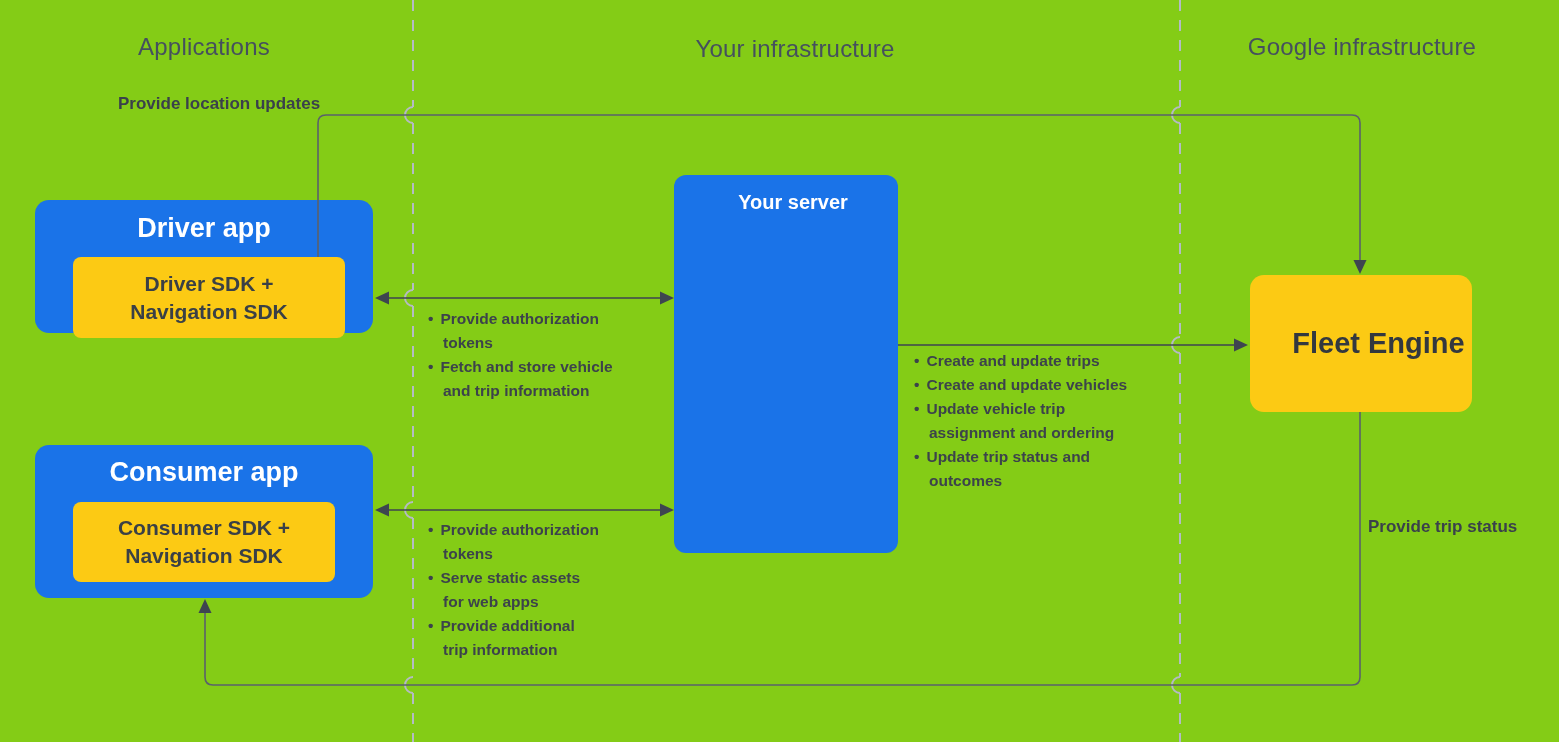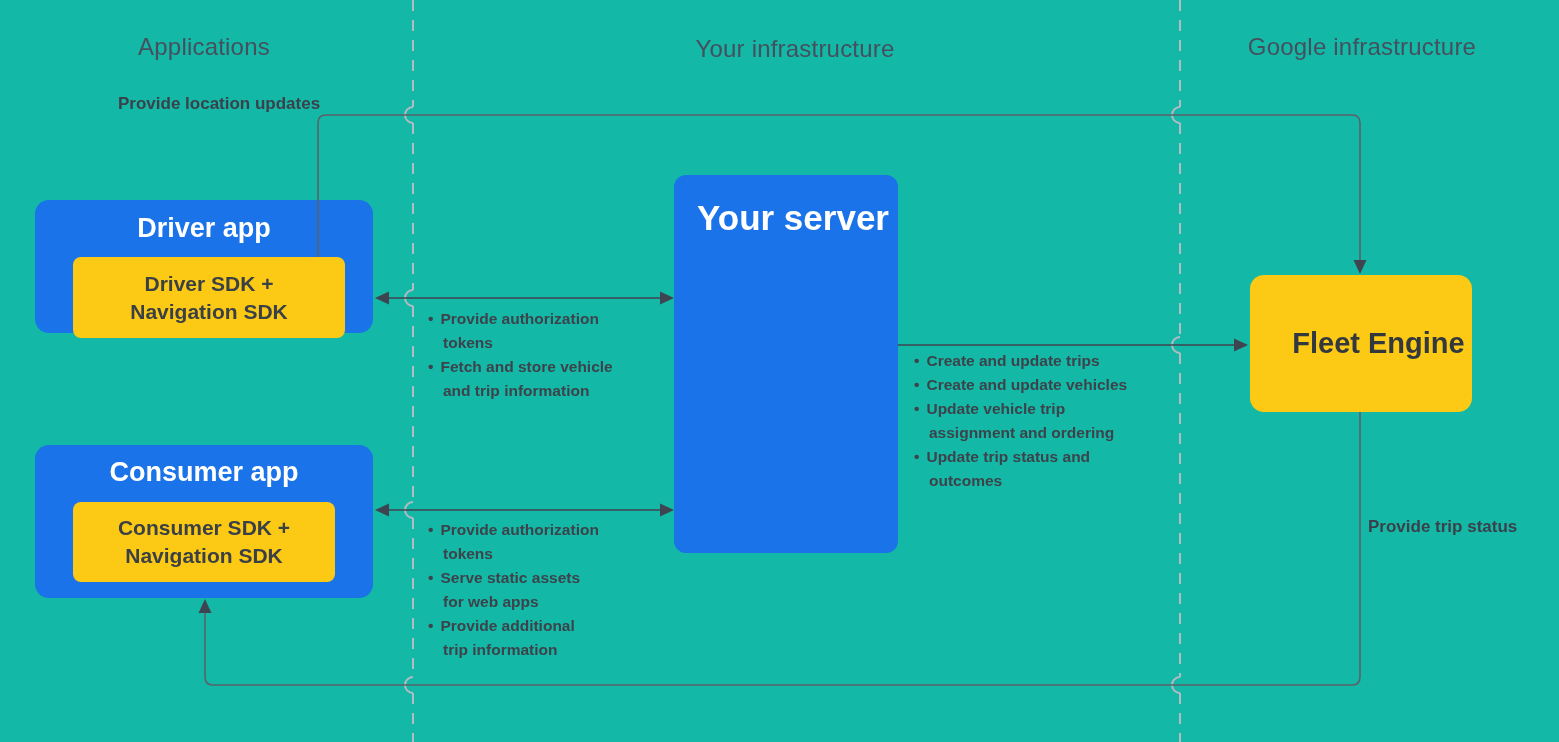--- a/index.html
+++ b/index.html
@@ -1,17 +1,17 @@
 <!DOCTYPE html>
 <html><head>
 <meta charset="utf-8">
 <style>
   html,body{margin:0;padding:0;background:#ffffff;}
   #canvas{
-    position:relative;width:1559px;height:742px;background:#14b8a6;overflow:hidden;
+    position:relative;width:1559px;height:742px;background:#84cc16;overflow:hidden;
     font-family:"Liberation Sans",sans-serif;
   }
   .lane-header{
     position:absolute;width:300px;text-align:center;
     font-size:24px;font-weight:400;color:#45505e;letter-spacing:.2px;
   }
   .edge-label{
     position:absolute;font-size:17px;font-weight:700;color:#3a414b;white-space:nowrap;
   }
   .node{position:absolute;box-sizing:border-box;z-index:1;}
@@ -58,21 +58,21 @@
 
   <div class="node blue-box" style="left:35px;top:445px;width:338px;height:153px;padding-left:9px;">
     <div class="node-title" style="top:12px;">Consumer app</div>
     <div class="sdk-box yellow-box" style="left:38px;top:57px;width:262px;height:80px;">
       <span>Consumer SDK +</span>
       <span>Navigation SDK</span>
     </div>
   </div>
 
   <div class="node blue-box" style="left:674px;top:175px;width:224px;height:378px;border-radius:12px;">
-    <div class="node-title" style="top:23px;font-size:35px;padding-left:14px;">Your server</div>
+    <div class="node-title" style="top:16px;font-size:20px;padding-left:14px;">Your server</div>
   </div>
 
   <div class="node fleet-box" style="left:1250px;top:275px;width:222px;height:137px;padding-left:35px;">
     <span>Fleet Engine</span>
   </div>
 
   <svg class="connectors" width="1559" height="742" viewBox="0 0 1559 742">
 
     <g stroke="#b5bbc4" stroke-width="2" fill="none">
       <line x1="413" y1="0" x2="413" y2="107" stroke-dasharray="11 9"></line>

